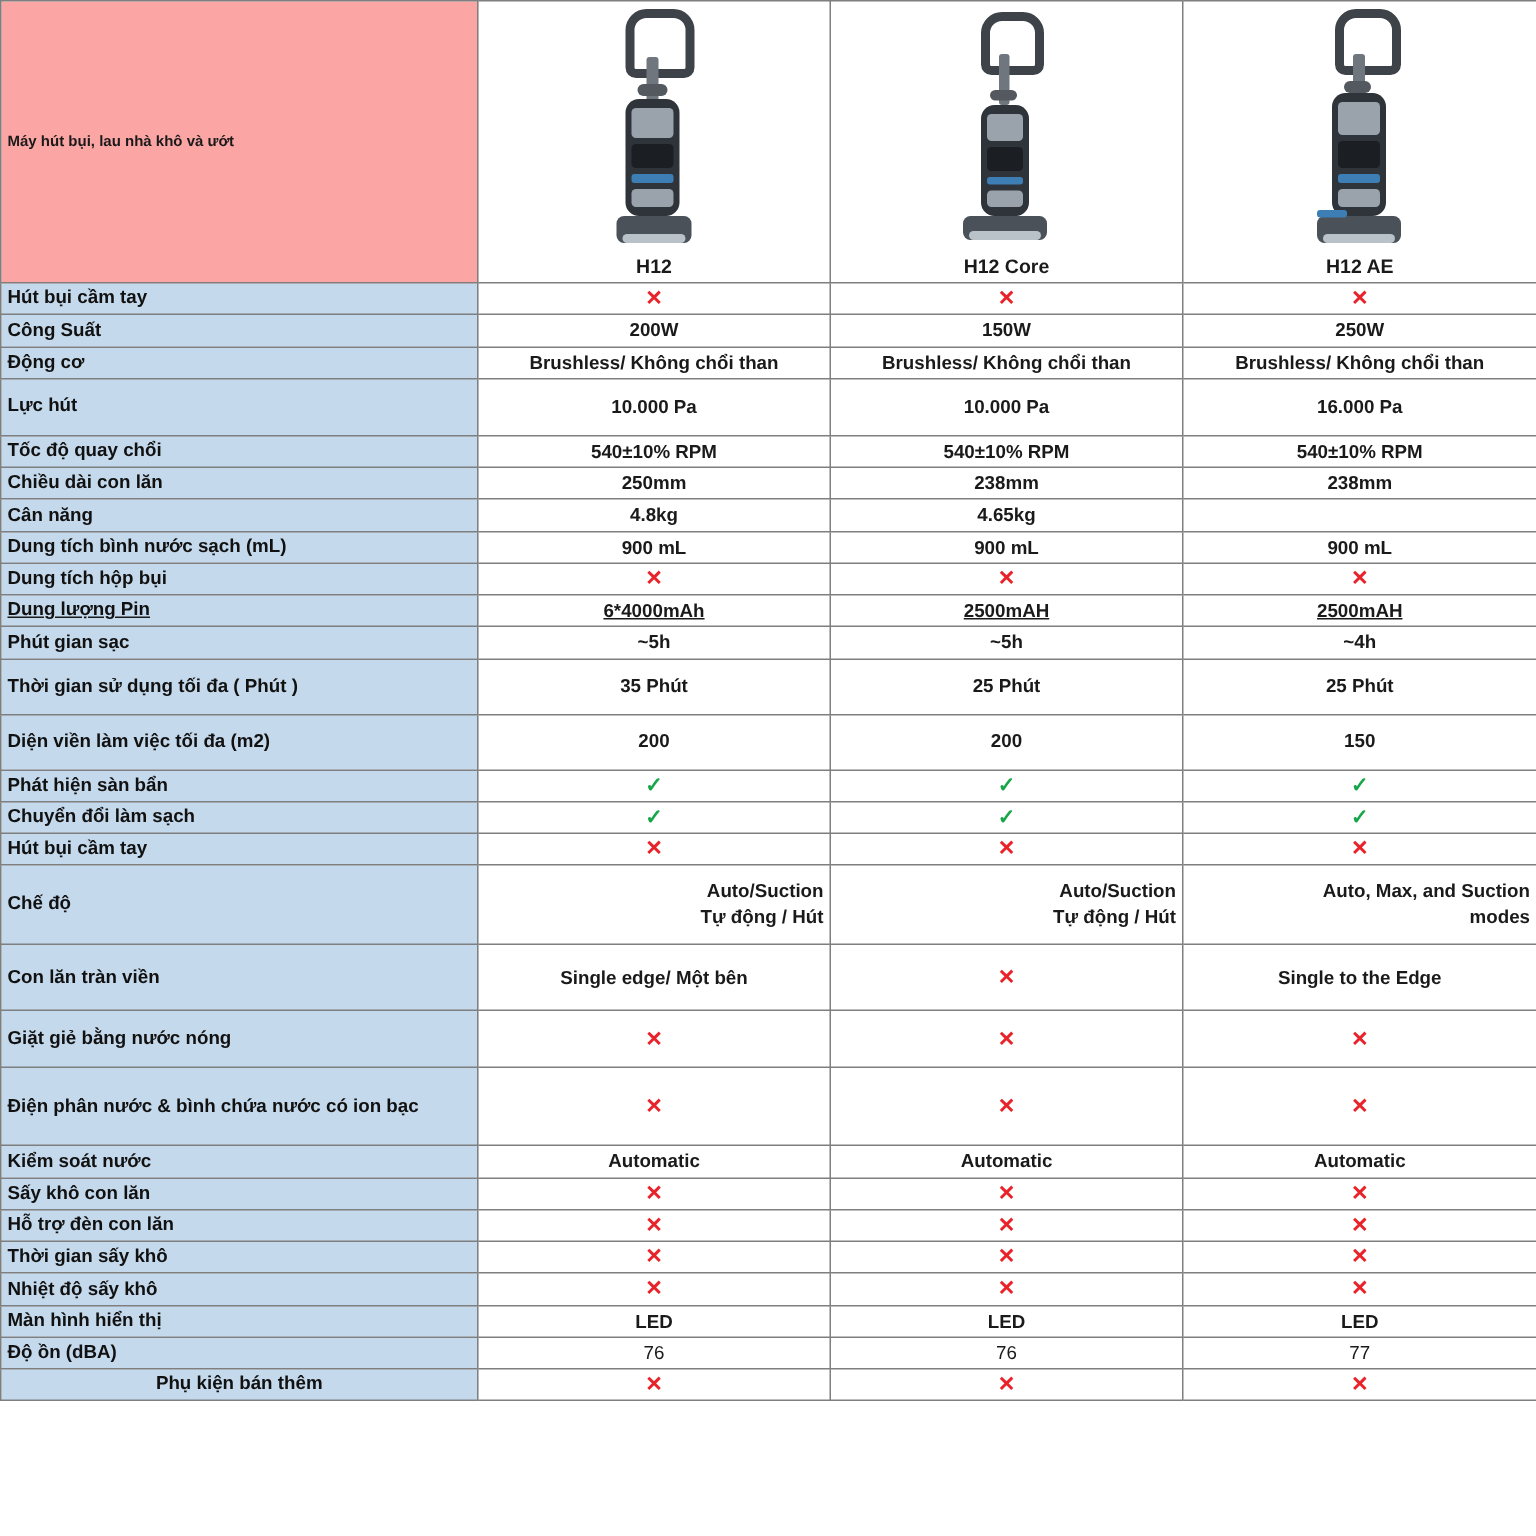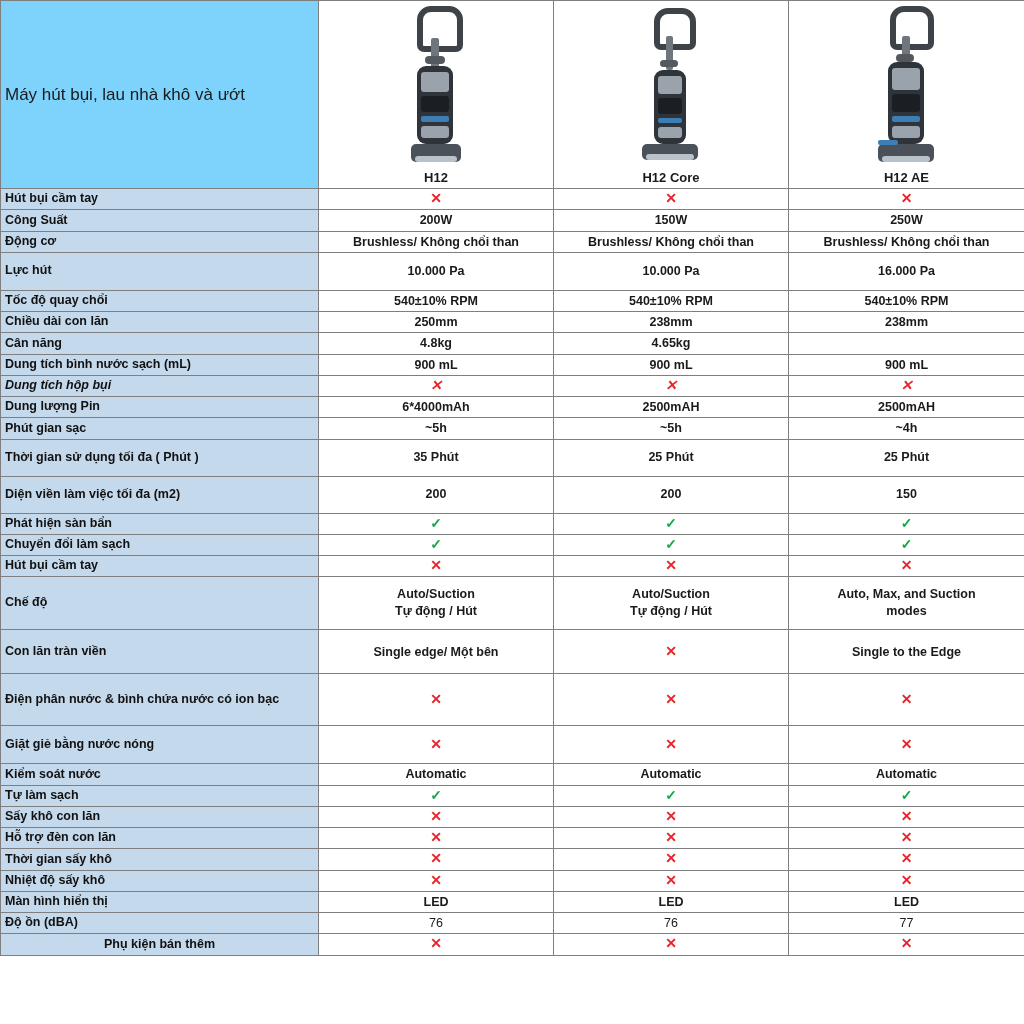--- a/index.html
+++ b/index.html
@@ -58,23 +58,23 @@
   }
   .val-cell.plain {
     font-weight: normal;
   }
   .hdr-row td {
     height: 188px;
     vertical-align: bottom;
     padding-bottom: 0;
   }
   .hdr-label {
-    background: #7dd3fc;
-    font-weight: normal;
-    font-size: 17px;
+    background: #fca5a5;
+    font-weight: bold;
+    font-size: 10px;
     vertical-align: middle !important;
     padding-left: 12px;
   }
   .prod-head {
     background: #ffffff;
     text-align: center;
     vertical-align: bottom;
   }
   .prod-wrap {
     display: flex;
@@ -96,21 +96,21 @@
     line-height: 1;
     display: inline-block;
   }
   .check {
     color: #17a74a;
     font-weight: bold;
     font-size: 14px;
     line-height: 1;
     display: inline-block;
   }
-  .two-line { line-height: 1.35; }
+  .two-line { line-height: 1.35; text-align: right; }
 
   
   .vac {
     position: relative;
     width: 118px;
     height: 176px;
   }
   .vac .handle-loop {
     position: absolute;
     border: 6px solid #3e4349;
@@ -266,27 +266,27 @@
           <td class="val-cell">4.8kg</td>
           <td class="val-cell">4.65kg</td>
           <td class="val-cell"></td>
         </tr>
         <tr style="height: 21px; padding-left: 24px;">
           <td class="label-cell">Dung tích bình nước sạch (mL)</td>
           <td class="val-cell">900 mL</td>
           <td class="val-cell">900 mL</td>
           <td class="val-cell">900 mL</td>
         </tr>
-        <tr style="height: 21px; font-style: italic;">
+        <tr style="height: 21px;">
           <td class="label-cell">Dung tích hộp bụi</td>
           <td class="val-cell"><span class="xmark">✕</span></td>
           <td class="val-cell"><span class="xmark">✕</span></td>
           <td class="val-cell"><span class="xmark">✕</span></td>
         </tr>
-        <tr style="height: 21px;">
+        <tr style="height: 21px; text-decoration: underline;">
           <td class="label-cell">Dung lượng Pin</td>
           <td class="val-cell">6*4000mAh</td>
           <td class="val-cell">2500mAH</td>
           <td class="val-cell">2500mAH</td>
         </tr>
         <tr style="height: 21px;">
           <td class="label-cell">Phút gian sạc</td>
           <td class="val-cell">~5h</td>
           <td class="val-cell">~5h</td>
           <td class="val-cell">~4h</td>
@@ -335,43 +335,37 @@
             <div>Auto, Max, and Suction</div>
             <div>modes</div>
           </td>
         </tr>
         <tr style="height: 44px;">
           <td class="label-cell">Con lăn tràn viền</td>
           <td class="val-cell">Single edge/ Một bên</td>
           <td class="val-cell"><span class="xmark">✕</span></td>
           <td class="val-cell">Single to the Edge</td>
         </tr>
+        <tr style="height: 38px;">
+          <td class="label-cell">Giặt giẻ bằng nước nóng</td>
+          <td class="val-cell"><span class="xmark">✕</span></td>
+          <td class="val-cell"><span class="xmark">✕</span></td>
+          <td class="val-cell"><span class="xmark">✕</span></td>
+        </tr>
         <tr style="height: 52px;">
           <td class="label-cell">Điện phân nước &amp; bình chứa nước có ion bạc</td>
-          <td class="val-cell"><span class="xmark">✕</span></td>
-          <td class="val-cell"><span class="xmark">✕</span></td>
-          <td class="val-cell"><span class="xmark">✕</span></td>
-        </tr>
-        <tr style="height: 38px;">
-          <td class="label-cell">Giặt giẻ bằng nước nóng</td>
           <td class="val-cell"><span class="xmark">✕</span></td>
           <td class="val-cell"><span class="xmark">✕</span></td>
           <td class="val-cell"><span class="xmark">✕</span></td>
         </tr>
         <tr style="height: 21px;">
           <td class="label-cell">Kiểm soát nước</td>
           <td class="val-cell">Automatic</td>
           <td class="val-cell">Automatic</td>
           <td class="val-cell">Automatic</td>
-        </tr>
-        <tr style="height: 21px;">
-          <td class="label-cell">Tự làm sạch</td>
-          <td class="val-cell"><span class="check">✓</span></td>
-          <td class="val-cell"><span class="check">✓</span></td>
-          <td class="val-cell"><span class="check">✓</span></td>
         </tr>
         <tr style="height: 21px;">
           <td class="label-cell">Sấy khô con lăn</td>
           <td class="val-cell"><span class="xmark">✕</span></td>
           <td class="val-cell"><span class="xmark">✕</span></td>
           <td class="val-cell"><span class="xmark">✕</span></td>
         </tr>
         <tr style="height: 21px;">
           <td class="label-cell">Hỗ trợ đèn con lăn</td>
           <td class="val-cell"><span class="xmark">✕</span></td>

